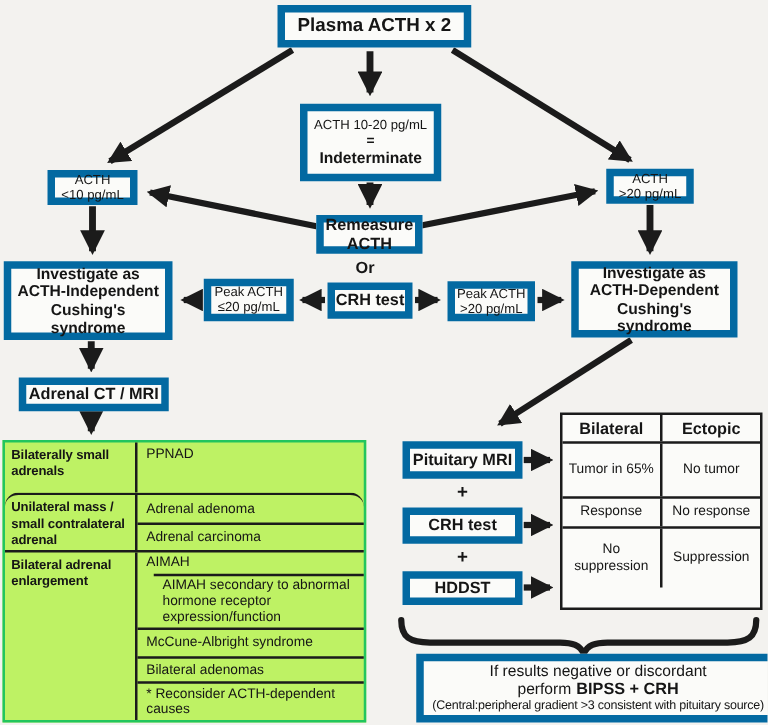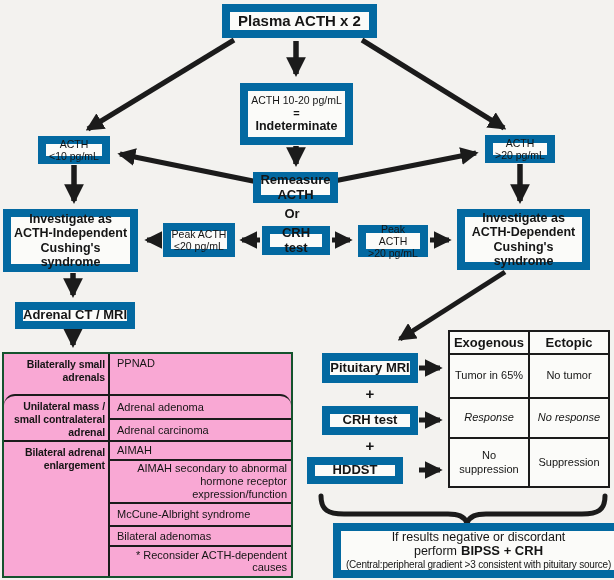--- a/index.html
+++ b/index.html
@@ -9,36 +9,36 @@
     font-family:"Liberation Sans", sans-serif;
     color:#151515;
     position:relative;
     overflow:hidden;
   }
   .canvas{position:absolute;left:0;top:0;width:614px;height:580px;}
   svg.arrows{position:absolute;left:0;top:0;width:614px;height:580px;pointer-events:none;}
   .box{
     position:absolute;
     box-sizing:border-box;
-    border:8px solid #0369a1;
+    border:6px solid #0369a1;
     background:#fbfbf9;
     display:flex;flex-direction:column;
     align-items:center;justify-content:center;
     text-align:center;
     line-height:1.15;
   }
   .bold{font-weight:bold;}
   .lbl{position:absolute;text-align:center;font-weight:bold;}
   .fs15{font-size:15px;}
   .fs13{font-size:13px;}
   .fs125{font-size:12.5px;}
   .fs11{font-size:11px;}
   .fs105{font-size:10.5px;}
   
-  .atable{position:absolute;box-sizing:border-box;border:2px solid #14532d;background:#f9a8d4;text-align:right;}
+  .atable{position:absolute;box-sizing:border-box;border:2px solid #22c55e;background:#bef264;}
   .arow{display:flex;box-sizing:border-box;}
   .arow + .arow{border-top:2px solid #1b1b1b;}
   .acat{
     box-sizing:border-box;width:106px;border-right:2px solid #1b1b1b;
     font-weight:bold;font-size:10.5px;line-height:1.25;
     padding:4px 3px 2px 5px;letter-spacing:-0.1px;
   }
   .afind{flex:1;display:flex;flex-direction:column;box-sizing:border-box;}
   .fcell{
     box-sizing:border-box;display:flex;align-items:center;
@@ -158,50 +158,50 @@
       <div class="acat">Unilateral mass / small contralateral adrenal</div>
       <div class="afind">
         <div class="fcell" style="height:22px;">Adrenal adenoma</div>
         <div class="fcell" style="height:22px;">Adrenal carcinoma</div>
       </div>
     </div>
     <div class="arow" style="height:136px;">
       <div class="acat">Bilateral adrenal enlargement</div>
       <div class="afind">
         <div class="fcell" style="height:17px;">AIMAH</div>
-        <div class="fcell" style="height:45px;">AIMAH secondary to abnormal hormone receptor expression/function</div>
+        <div class="fcell" style="height:45px;margin-left:13px;">AIMAH secondary to abnormal hormone receptor expression/function</div>
         <div class="fcell" style="height:24px;">McCune-Albright syndrome</div>
         <div class="fcell" style="height:20px;">Bilateral adenomas</div>
         <div class="fcell" style="height:32px;">* Reconsider ACTH-dependent causes</div>
       </div>
     </div>
   </div>
 
   <div class="box bold fs13" style="left:322px;top:353px;width:96px;height:30px;">
     <div>Pituitary MRI</div>
   </div>
   <div class="plus" style="left:352px;top:385px;width:36px;">+</div>
   <div class="box bold fs13" style="left:322px;top:406px;width:96px;height:29px;">
     <div>CRH test</div>
   </div>
   <div class="plus" style="left:352px;top:437px;width:36px;">+</div>
-  <div class="box bold fs13" style="left:307px;top:457px;width:96px;height:27px;">
+  <div class="box bold fs13" style="left:322px;top:457px;width:96px;height:27px;">
     <div>HDDST</div>
   </div>
 
   <div class="dtable" style="left:448px;top:330px;width:162px;height:158px;">
     <div class="drow" style="height:21px;">
-      <div class="dcell dhead">Exogenous</div>
+      <div class="dcell dhead">Bilateral</div>
       <div class="dcell dhead">Ectopic</div>
     </div>
     <div class="drow" style="height:44px;">
       <div class="dcell">Tumor in 65%</div>
       <div class="dcell">No tumor</div>
     </div>
-    <div class="drow" style="height:40px;font-style:italic;">
+    <div class="drow" style="height:24px;">
       <div class="dcell">Response</div>
       <div class="dcell">No response</div>
     </div>
     <div class="drow" style="height:49px;">
       <div class="dcell">No suppression</div>
       <div class="dcell">Suppression</div>
     </div>
   </div>
 
   <div class="box" style="left:333px;top:523px;width:291px;height:55px;padding:2px 3px;">

